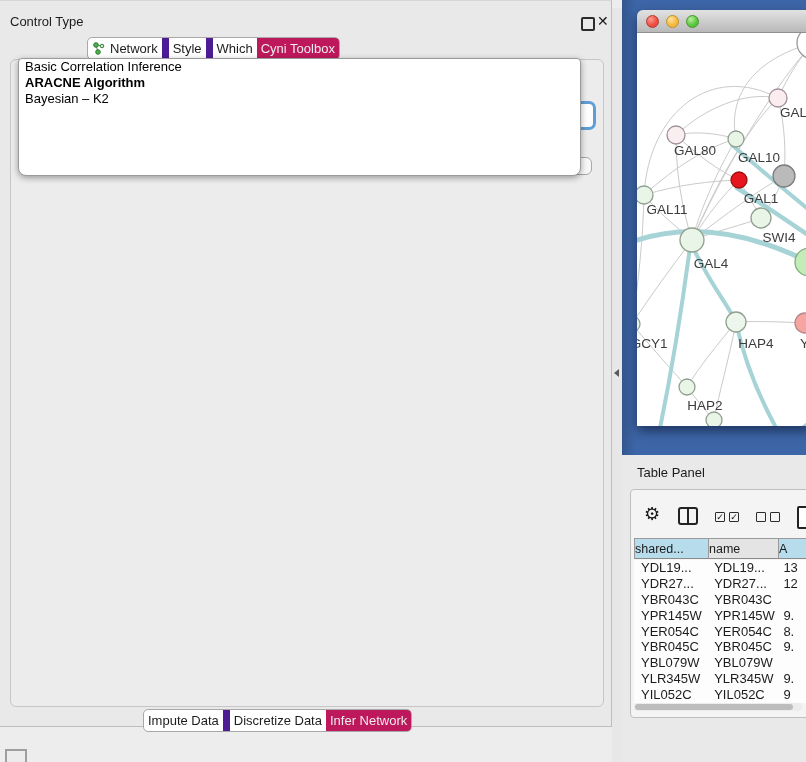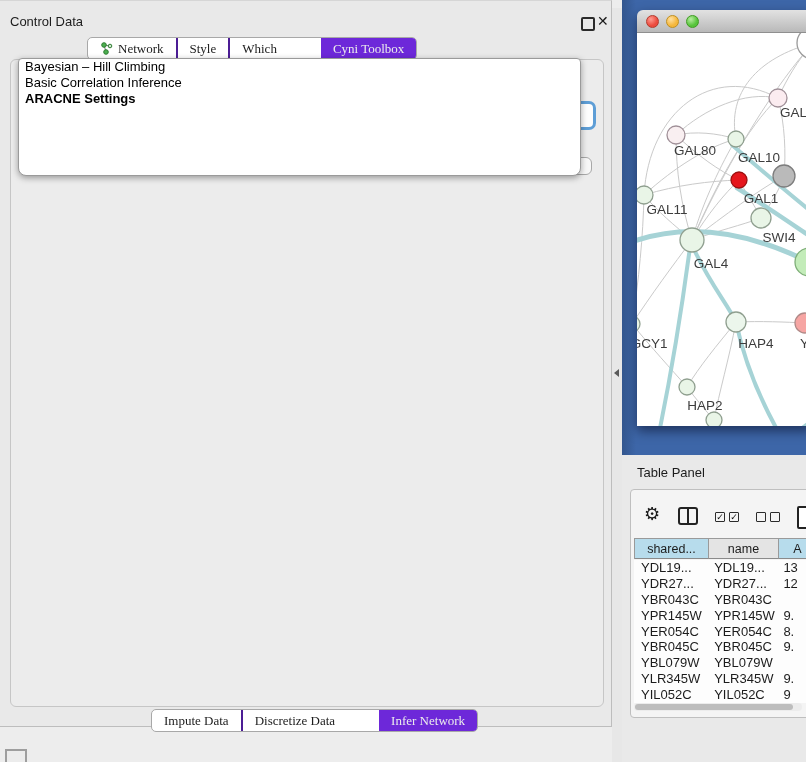--- a/index.html
+++ b/index.html
@@ -10,23 +10,23 @@
   .lbl.dis{color:#9b9b9b;}
   
   #cp-window{left:0;top:8;width:611px;height:725px;background:#e9e9e9;
              border-right:1px solid #bdbdbd;border-bottom:1px solid #bdbdbd;border-top:1px solid #d6d6d6;}
   #cp-title{left:10px;top:13px;font-size:13px;}
   #cp-float{left:581px;top:16px;width:10px;height:10px;border:2px solid #2b2b2b;border-radius:2px;background:transparent;}
   #cp-close{left:597px;top:12px;font-size:14px;font-weight:bold;color:#1a1a1a;}
   
   .tabstrip{display:flex;background:#fff;border:1px solid #a8a8a8;border-radius:5px;overflow:hidden;height:21px;}
   #tab-strip{left:87px;top:36px;}
-  .tab{display:flex;align-items:center;gap:5px;padding:0 12px;font-size:13px;line-height:21px;white-space:nowrap;font-family:Liberation Serif, serif;}
-  .tab + .tab{border-left:2px solid #4c1d95;}
-  .tab.selected{background:#6d28d9;color:#ececec;border-left:none;margin-left:32px;}
+  .tab{display:flex;align-items:center;gap:5px;padding:0 4px;font-size:13px;line-height:21px;white-space:nowrap;}
+  .tab + .tab{border-left:7px solid #4c1d95;}
+  .tab.selected{background:#be185d;color:#ececec;border-left:none;}
   .tab.selected + .tab{border-left:none;}
   
   #inner-panel{left:10px;top:58px;width:592px;height:646px;background:#ececec;
                border:1px solid #c6c6c6;border-radius:6px;z-index:1;}
   
   #frag-focus{left:574px;top:100px;width:16px;height:23px;border:3px solid #5e9ed6;border-radius:7px;background:#fdfdfd;z-index:2;}
   #frag-combo{left:573px;top:156px;width:17px;height:16px;border:1px solid #a8a8a8;border-radius:0 6px 6px 0;background:#f7f7f7;z-index:2;}
   
   #algo-popup{left:18px;top:57px;width:561px;height:116px;background:#fff;border:1px solid #9a9a9a;
               border-radius:4px 4px 8px 8px;box-shadow:0 2px 6px rgba(0,0,0,.35);z-index:30;}
@@ -56,21 +56,21 @@
   .tri-right{width:0;height:0;border-top:6px solid transparent;border-bottom:6px solid transparent;border-left:8px solid #111;}
   .tri-down{width:0;height:0;border-left:6px solid transparent;border-right:6px solid transparent;border-top:8px solid #222;}
   
   #attr-list{left:44px;top:594px;width:513px;height:69px;background:#fff;border:1px solid #9a9a9a;overflow:hidden;}
   .attr-item{height:17px;line-height:17px;font-size:13px;color:#fff;padding-left:6px;width:499px;}
   #attr-scroll{left:546px;top:596px;width:9px;height:64px;background:#f2f2f2;}
   #attr-thumb{left:547px;top:597px;width:7px;height:54px;background:#b6b6b6;border-radius:4px;}
   
   #apply-btn{left:270px;top:677px;width:67px;height:22px;border:1px solid #9a9a9a;border-radius:6px;
              background:linear-gradient(#fdfdfd,#dedede);font-size:14px;text-align:center;line-height:22px;}
-  #bottom-tabs{left:151px;top:708px;}
+  #bottom-tabs{left:143px;top:708px;}
   #mini-icon{left:5px;top:749px;width:18px;height:13px;border:2px solid #9e9e9e;background:#ececec;}
   
   #gutter{left:612px;top:8px;width:10px;height:754px;background:#e7e7e7;}
   #splitter-arrow{left:614px;top:369px;width:0;height:0;border-top:4px solid transparent;border-bottom:4px solid transparent;border-right:5px solid #5a5a5a;}
   
   #desktop{left:622px;top:0;width:184px;height:455px;background:linear-gradient(90deg,#33568e 0,#3d66a8 14px,#3d66a8 100%);}
   #net-window{left:637px;top:10px;width:175px;height:416px;border-radius:6px 0 0 0;
               box-shadow:0 5px 12px rgba(0,0,20,.5);}
   #net-titlebar{left:0;top:0;width:100%;height:23px;background:linear-gradient(#e2e2e2,#b9b9b9);
                 border-radius:6px 0 0 0;border-bottom:1px solid #8f8f8f;display:flex;align-items:center;padding-left:9px;gap:7px;box-sizing:border-box;}
@@ -82,32 +82,32 @@
   
   #table-region{left:622px;top:455px;width:184px;height:307px;background:#e9e9e9;}
   #tp-title{left:637px;top:465px;font-size:13px;}
   #table-box{left:630px;top:489px;width:182px;height:227px;background:#f4f4f4;border:1px solid #bfbfbf;border-radius:4px;}
   #gear{left:644px;top:505px;font-size:18px;color:#1a1a1a;line-height:18px;}
   #cols-icon{left:678px;top:507px;width:16px;height:14px;border:2px solid #222;border-radius:3px;}
   #cols-icon div{position:absolute;left:7px;top:0;width:2px;height:14px;background:#222;}
   .cbx{position:absolute;width:8px;height:8px;border:1.5px solid #2b2b2b;border-radius:1px;font-size:9px;line-height:8px;text-align:center;color:#111;}
   #doc-icon{left:797px;top:506px;width:12px;height:19px;border:2px solid #222;border-radius:2px;background:#fff;}
   #tbl-header{left:634px;top:538px;display:flex;height:21px;border-top:1px solid #9a9a9a;border-left:1px solid #9a9a9a;box-sizing:border-box;}
-  .hcell{border-right:1px solid #9a9a9a;border-bottom:1px solid #8a8a8a;font-size:12.5px;line-height:20px;text-align:center;box-sizing:border-box;overflow:hidden;white-space:nowrap;}
+  .hcell{border-right:1px solid #9a9a9a;border-bottom:1px solid #8a8a8a;font-size:12.5px;line-height:20px;box-sizing:border-box;overflow:hidden;white-space:nowrap;}
   #tbl-rows{left:634px;top:560px;width:180px;height:143px;overflow:hidden;background:#fdfdfd;}
   .trow{display:flex;height:15.9px;}
   .tcell{font-size:13px;line-height:15.9px;padding-left:7px;box-sizing:border-box;overflow:hidden;white-space:nowrap;}
   #tbl-hscroll{left:634px;top:703px;width:168px;height:8px;background:#ececec;border-radius:4px;}
   #tbl-hthumb{left:635px;top:704px;width:158px;height:6px;background:#bdbdbd;border-radius:3px;}
 </style>
 </head>
 <body>
 
 <div class="abs" id="cp-window">
-  <div class="abs" id="cp-title">Control Data</div>
+  <div class="abs" id="cp-title">Control Type</div>
   <div class="abs" id="cp-float"></div>
   <div class="abs" id="cp-close">✕</div>
 
   <div class="abs tabstrip" id="tab-strip">
       <div class="tab">
         <svg width="13" height="13" viewBox="0 0 13 13">
           <line x1="4" y1="3" x2="10" y2="4" stroke="#777"></line>
           <line x1="4" y1="3" x2="6" y2="10" stroke="#777"></line>
           <circle cx="4" cy="3" r="2.3" fill="#4caf50" stroke="#2e7d32"></circle>
           <circle cx="10" cy="4" r="1.8" fill="#cfe8cf" stroke="#2e7d32"></circle>
@@ -125,23 +125,23 @@
         <span>Cyni Toolbox</span>
       </div>
     </div>
 
   <div class="abs" id="inner-panel"></div>
   <div class="abs" id="frag-focus"></div>
   <div class="abs" id="frag-combo"></div>
 
   <div class="abs" id="algo-popup">
     <div id="popup-items">
-        <div class="popup-item">Bayesian – Hill Climbing</div>
         <div class="popup-item">Basic Correlation Inference</div>
-        <div class="popup-item bold">ARACNE Settings</div>
+        <div class="popup-item bold">ARACNE Algorithm</div>
+        <div class="popup-item">Bayesian – K2</div>
       </div>
   </div>
 
   <div class="abs" id="viewport"></div>
   <div class="abs" id="vscroll-track"></div>
   <div class="abs" id="vscroll-thumb"></div>
   <div class="abs" id="hscroll-thumb"></div>
 
   <div class="abs group" style="left:17px;top:206px;width:561px;height:446px;"></div>
   <span class="gtitle" style="left:23px;top:199px;">Cyni Algorithm Settings</span>

